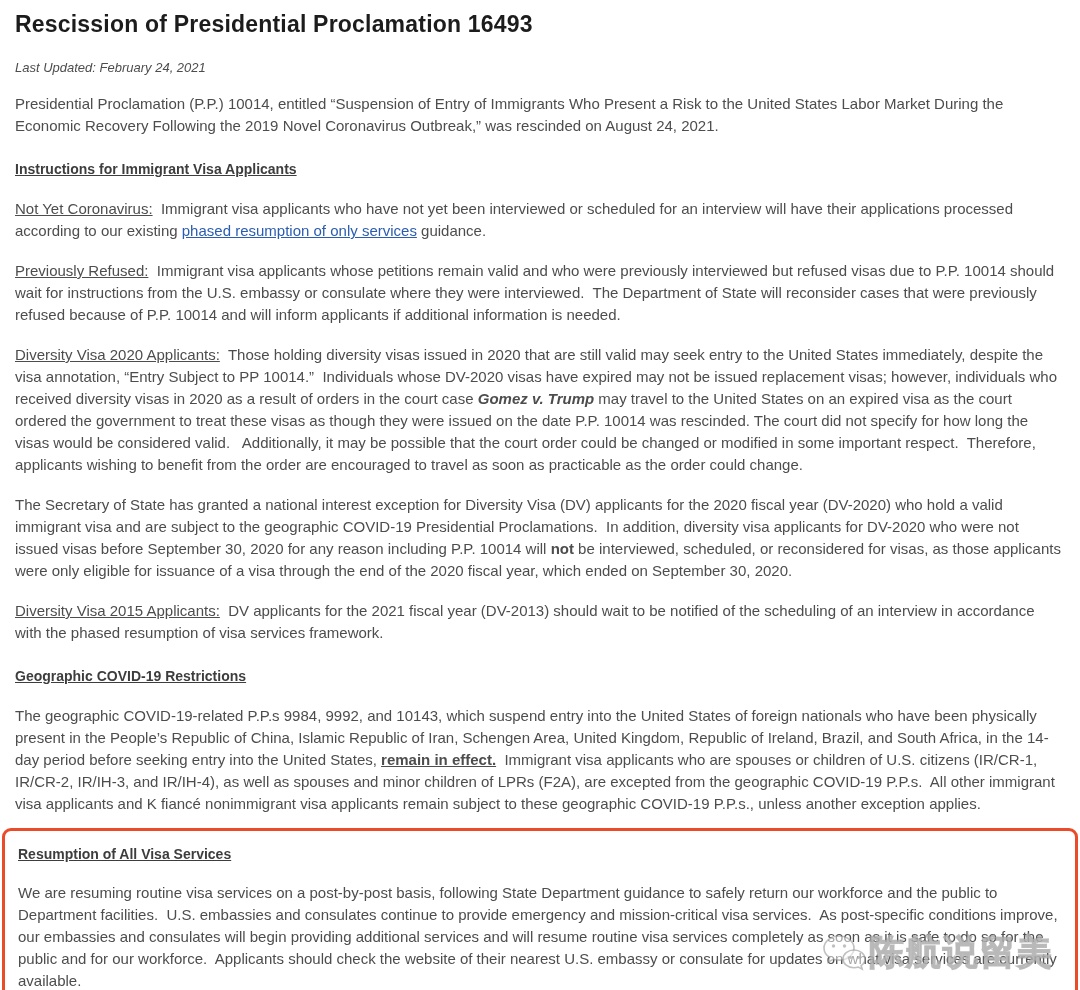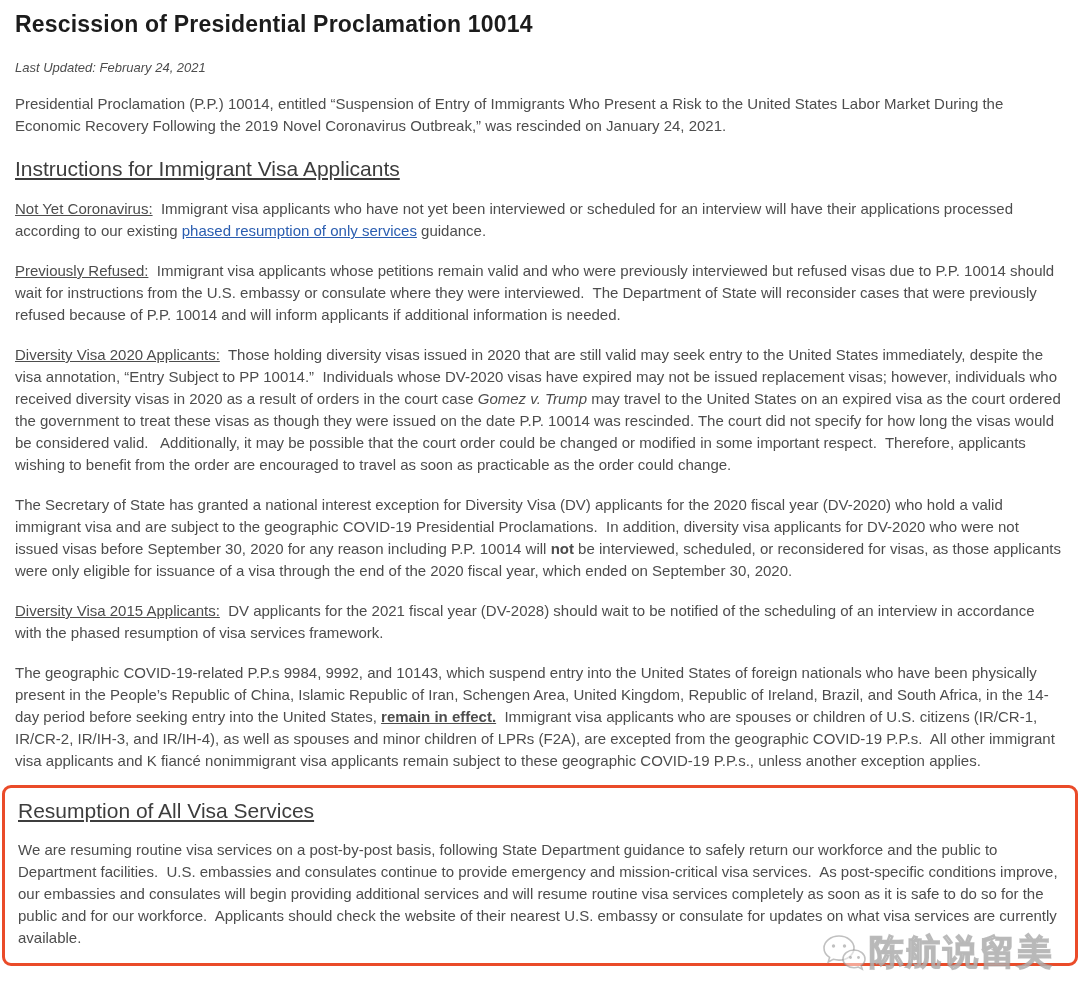--- a/index.html
+++ b/index.html
@@ -30,32 +30,32 @@
     font-style: italic;
   }
   p.paragraph {
     font-size: 15px;
     line-height: 22px;
     color: var(--body-text-color, #4d4d4d);
     margin: 18px 0 0 0;
     white-space: pre-wrap;
   }
   h2.heading {
-    font-size: 21px;
+    font-size: 14px;
     line-height: 22px;
-    font-weight: 400;
+    font-weight: 700;
     color: var(--heading-color, #3d3d3d);
     margin: 21px 0 0 0;
     white-space: pre-wrap;
   }
   h2.heading .r-normal { text-decoration: underline; }
   .r-label { text-decoration: underline; }
   .r-link  { color: var(--link-color, #2a5db0); text-decoration: underline; cursor: pointer; }
   .r-bold  { font-weight: 700; text-align: right; }
-  .r-italic{ font-style: italic; }
+  .r-italic{ font-style: italic; font-weight: bold; }
   .r-boldu { font-weight: 700; text-decoration: underline; }
   .highlight-box {
     border: 3px solid var(--highlight-border-color, #ea4b29);
     border-radius: 9px;
     margin: 13px -13px 0 -13px;
     padding: 0 13px 14px 13px;
   }
   .highlight-box h2.heading { margin-top: 12px; }
   .highlight-box p.paragraph { margin-top: 17px; }
   .watermark {
@@ -74,30 +74,31 @@
     color: rgba(255,255,255,0.55);
     -webkit-text-stroke: 1.3px rgba(140,140,140,0.55);
     text-shadow: 0 0 1px rgba(150,150,150,0.35);
   }
   .watermark-icon svg { display: block; }
 </style>
 </head>
 <body style="--background-color: #ffffff; --title-color: #1c1c1c; --heading-color: #3d3d3d; --body-text-color: #4d4d4d; --link-color: #2a5db0; --highlight-border-color: #ea4b29; --watermark-color: #9a9a9a;">
 
 <div class="content">
-  <h1 class="page-title">Rescission of Presidential Proclamation 10014</h1>
+  <h1 class="page-title">Rescission of Presidential Proclamation 16493</h1>
   <div class="last-updated">Last Updated: February 24, 2021</div>
   <div>
-      <p class="paragraph"><span class="r-normal">Presidential Proclamation (P.P.) 10014, entitled “Suspension of Entry of Immigrants Who Present a Risk to the United States Labor Market During the Economic Recovery Following the 2019 Novel Coronavirus Outbreak,” was rescinded on January 24, 2021.</span></p>
+      <p class="paragraph"><span class="r-normal">Presidential Proclamation (P.P.) 10014, entitled “Suspension of Entry of Immigrants Who Present a Risk to the United States Labor Market During the Economic Recovery Following the 2019 Novel Coronavirus Outbreak,” was rescinded on August 24, 2021.</span></p>
       <h2 class="heading"><span class="r-normal">Instructions for Immigrant Visa Applicants</span></h2>
       <p class="paragraph"><span class="r-label">Not Yet Coronavirus:</span><span class="r-normal">  Immigrant visa applicants who have not yet been interviewed or scheduled for an interview will have their applications processed according to our existing </span><a class="r-link">phased resumption of only services</a><span class="r-normal"> guidance.</span></p>
       <p class="paragraph"><span class="r-label">Previously Refused:</span><span class="r-normal">  Immigrant visa applicants whose petitions remain valid and who were previously interviewed but refused visas due to P.P. 10014 should wait for instructions from the U.S. embassy or consulate where they were interviewed.  The Department of State will reconsider cases that were previously refused because of P.P. 10014 and will inform applicants if additional information is needed.</span></p>
       <p class="paragraph"><span class="r-label">Diversity Visa 2020 Applicants:</span><span class="r-normal">  Those holding diversity visas issued in 2020 that are still valid may seek entry to the United States immediately, despite the visa annotation, “Entry Subject to PP 10014.”  Individuals whose DV-2020 visas have expired may not be issued replacement visas; however, individuals who received diversity visas in 2020 as a result of orders in the court case </span><span class="r-italic">Gomez v. Trump</span><span class="r-normal"> may travel to the United States on an expired visa as the court ordered the government to treat these visas as though they were issued on the date P.P. 10014 was rescinded. The court did not specify for how long the visas would be considered valid.   Additionally, it may be possible that the court order could be changed or modified in some important respect.  Therefore, applicants wishing to benefit from the order are encouraged to travel as soon as practicable as the order could change.</span></p>
       <p class="paragraph"><span class="r-normal">The Secretary of State has granted a national interest exception for Diversity Visa (DV) applicants for the 2020 fiscal year (DV-2020) who hold a valid immigrant visa and are subject to the geographic COVID-19 Presidential Proclamations.  In addition, diversity visa applicants for DV-2020 who were not issued visas before September 30, 2020 for any reason including P.P. 10014 will </span><span class="r-bold">not</span><span class="r-normal"> be interviewed, scheduled, or reconsidered for visas, as those applicants were only eligible for issuance of a visa through the end of the 2020 fiscal year, which ended on September 30, 2020.</span></p>
-      <p class="paragraph"><span class="r-label">Diversity Visa 2015 Applicants:</span><span class="r-normal">  DV applicants for the 2021 fiscal year (DV-2028) should wait to be notified of the scheduling of an interview in accordance with the phased resumption of visa services framework.</span></p>
+      <p class="paragraph"><span class="r-label">Diversity Visa 2015 Applicants:</span><span class="r-normal">  DV applicants for the 2021 fiscal year (DV-2013) should wait to be notified of the scheduling of an interview in accordance with the phased resumption of visa services framework.</span></p>
+      <h2 class="heading"><span class="r-normal">Geographic COVID-19 Restrictions</span></h2>
       <p class="paragraph"><span class="r-normal">The geographic COVID-19-related P.P.s 9984, 9992, and 10143, which suspend entry into the United States of foreign nationals who have been physically present in the People’s Republic of China, Islamic Republic of Iran, Schengen Area, United Kingdom, Republic of Ireland, Brazil, and South Africa, in the 14-day period before seeking entry into the United States, </span><span class="r-boldu">remain in effect.</span><span class="r-normal">  Immigrant visa applicants who are spouses or children of U.S. citizens (IR/CR-1, IR/CR-2, IR/IH-3, and IR/IH-4), as well as spouses and minor children of LPRs (F2A), are excepted from the geographic COVID-19 P.P.s.  All other immigrant visa applicants and K fiancé nonimmigrant visa applicants remain subject to these geographic COVID-19 P.P.s., unless another exception applies.</span></p>
       <div class="highlight-box">
         <h2 class="heading"><span class="r-normal">Resumption of All Visa Services</span></h2>
         <p class="paragraph"><span class="r-normal">We are resuming routine visa services on a post-by-post basis, following State Department guidance to safely return our workforce and the public to Department facilities.  U.S. embassies and consulates continue to provide emergency and mission-critical visa services.  As post-specific conditions improve, our embassies and consulates will begin providing additional services and will resume routine visa services completely as soon as it is safe to do so for the public and for our workforce.  Applicants should check the website of their nearest U.S. embassy or consulate for updates on what visa services are currently available.</span></p>
       </div>
     </div>
 </div>
 
 <div class="watermark">
   <span class="watermark-icon">

